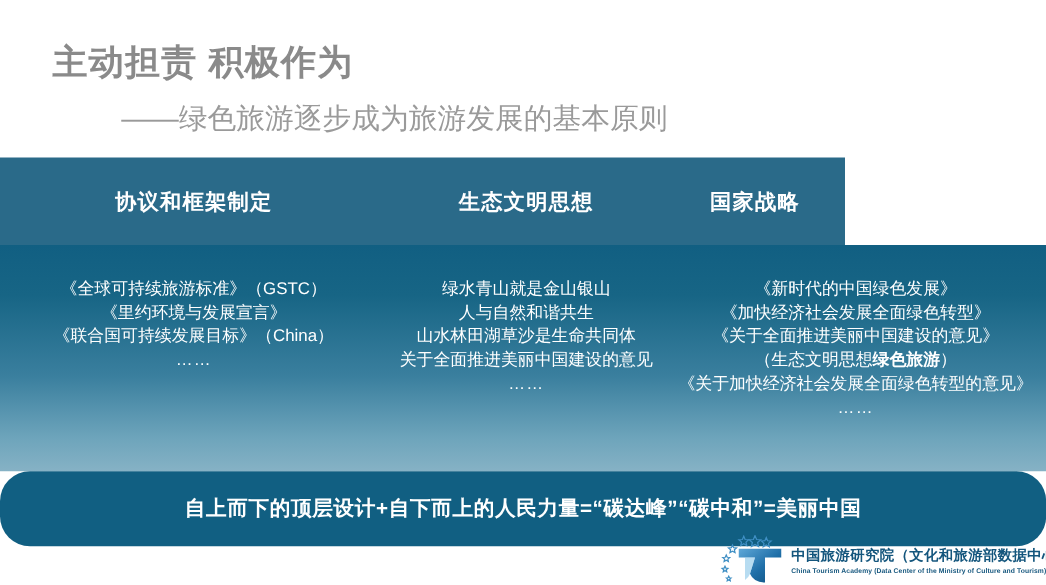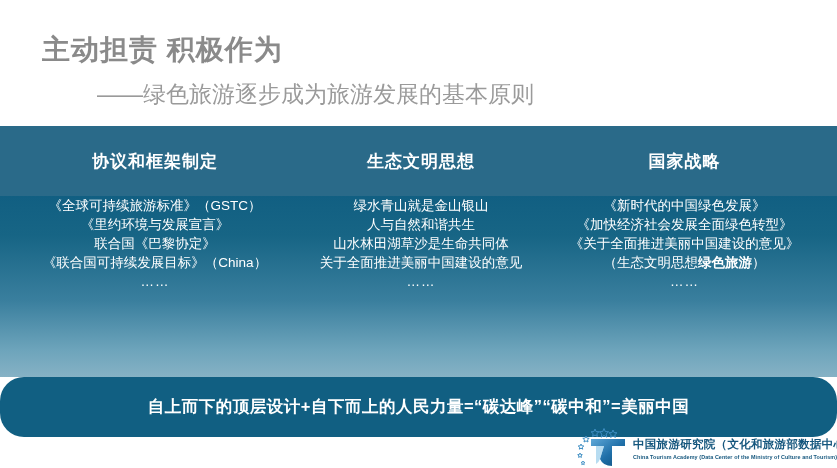--- a/index.html
+++ b/index.html
@@ -42,21 +42,21 @@
     color: #9a9a9a;
     letter-spacing: 0px;
     white-space: nowrap;
   }
 
   
   .header-band {
     position: absolute;
     left: 0;
     top: 126px;
-    width: 837px;
+    width: 676px;
     height: 70px;
     background: #2a6a89;
     display: flex;
     align-items: center;
   }
   .header-cell {
     flex: 1 1 0;
     text-align: center;
     color: #ffffff;
     font-size: 17px;
@@ -75,21 +75,21 @@
     width: 837px;
     height: 181px;
     background: linear-gradient(to bottom, #115f82 0%, #176585 22%, #3a7f9e 58%, #6da4bb 85%, #86b2c5 100%);
     display: flex;
   }
   .body-col {
     color: #ffffff;
     font-size: 13.5px;
     line-height: 19px;
     text-align: center;
-    padding-top: 0;
+    padding-top: 25px;
     box-sizing: border-box;
   }
   .body-col.c1 { flex: 0 0 310px; }
   .body-col.c2 { flex: 0 0 222px; }
   .body-col.c3 { flex: 1 1 auto; padding-left: 8px; padding-right: 8px; }
   .body-line { white-space: nowrap; }
   .body-col.c3 .body-line { white-space: normal; }
   .ellipsis {
     letter-spacing: 1px;
   }
@@ -168,38 +168,38 @@
   <div class="header-cell c1">协议和框架制定</div>
   <div class="header-cell c2">生态文明思想</div>
   <div class="header-cell c3">国家战略</div>
 </div>
 
 <div class="body-band">
 
   <div class="body-col c1">
     <div class="body-line">《全球可持续旅游标准》（GSTC）</div>
     <div class="body-line">《里约环境与发展宣言》</div>
-    <div class="body-line">联合国《巴黎协定》</div>
     <div class="body-line">《联合国可持续发展目标》（China）</div>
     <div class="body-line ellipsis">……</div>
   </div>
 
   <div class="body-col c2">
     <div class="body-line">绿水青山就是金山银山</div>
     <div class="body-line">人与自然和谐共生</div>
     <div class="body-line">山水林田湖草沙是生命共同体</div>
     <div class="body-line">关于全面推进美丽中国建设的意见</div>
     <div class="body-line ellipsis">……</div>
   </div>
 
   <div class="body-col c3">
     <div class="body-line">《新时代的中国绿色发展》</div>
     <div class="body-line">《加快经济社会发展全面绿色转型》</div>
     <div class="body-line">《关于全面推进美丽中国建设的意见》</div>
     <div class="body-line"><span>（生态文明思想</span><span class="hl">绿色旅游</span><span>）</span></div>
+    <div class="body-line">《关于加快经济社会发展全面绿色转型的意见》</div>
     <div class="body-line ellipsis">……</div>
   </div>
 
 </div>
 
 <div class="bottom-bar">
   <div class="bottom-text">自上而下的顶层设计+自下而上的人民力量=“碳达峰”“碳中和”=美丽中国</div>
 </div>
 
 <div class="logo-area">

